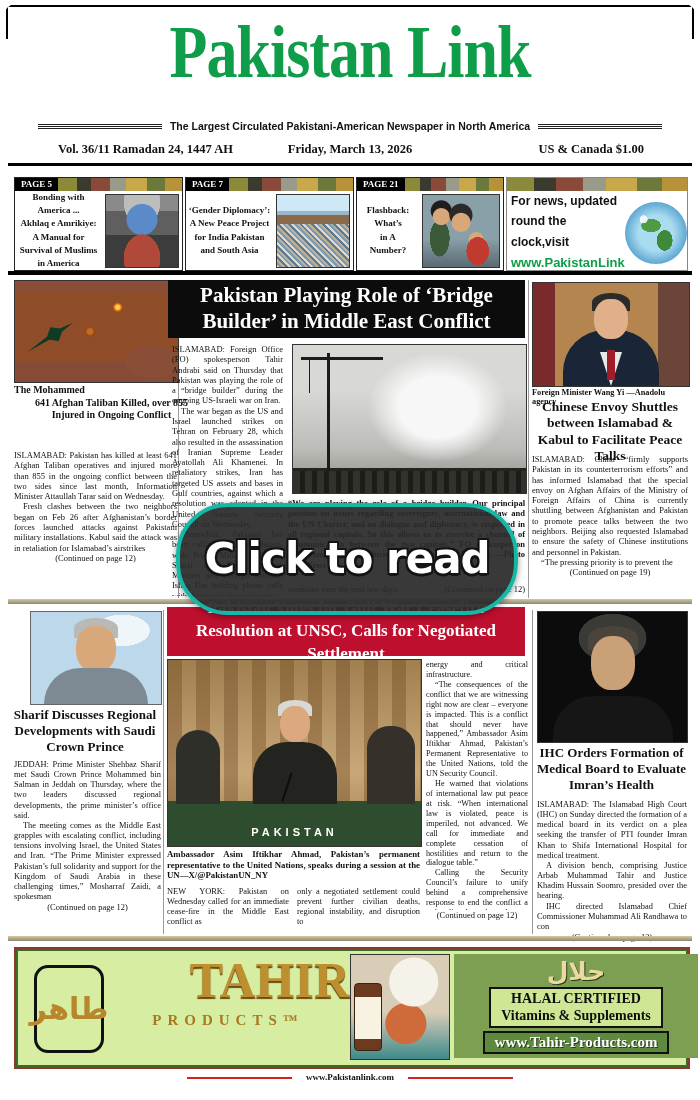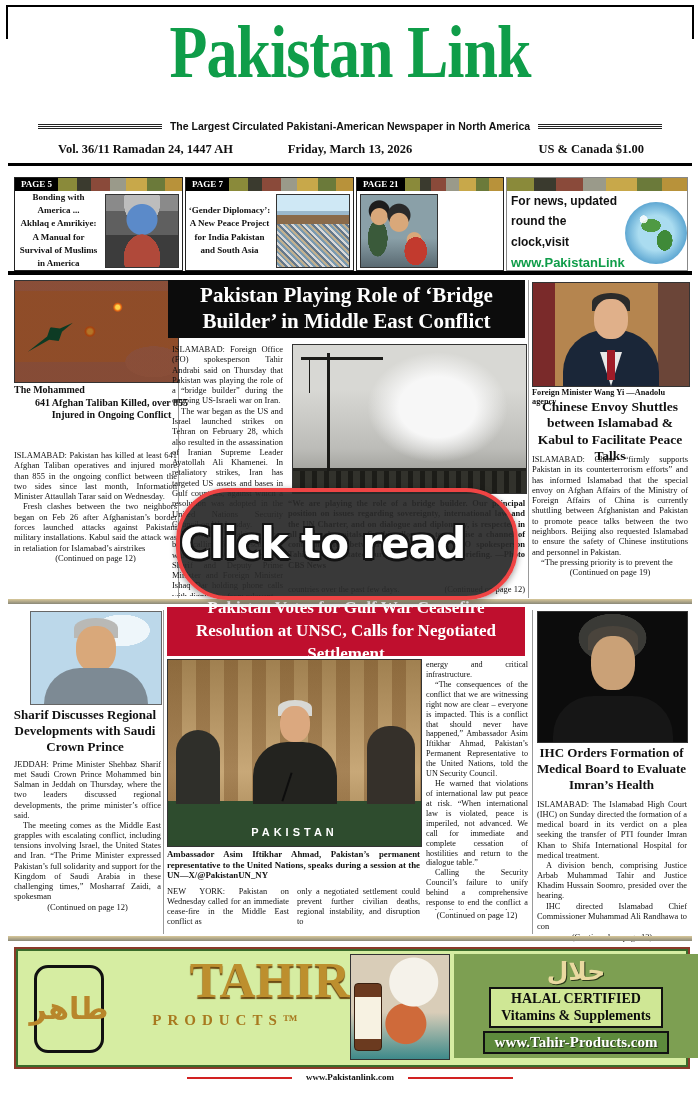--- a/index.html
+++ b/index.html
@@ -1,17 +1,17 @@
 <!DOCTYPE html>
 <html><head>
 <meta charset="utf-8">
 <style>
   html,body{margin:0;padding:0;background:#fff;}
   #page{position:relative;width:700px;height:1100px;background:#fff;overflow:hidden;
-        font-family:"Liberation Serif",serif;color:#111;}
+        font-family:"Liberation Serif",serif;color:#111;border-radius:26px;}
   .abs{position:absolute;}
   
   .top-line{left:6px;right:6px;top:5px;height:2px;background:#000;}
   .tick{top:5px;width:2px;height:34px;background:#000;}
   
   .nameplate{top:16px;left:0;right:0;text-align:center;font-weight:700;font-size:62px;line-height:1.0;
              color:#0f9d49;transform:scaleY(1.18);transform-origin:top center;letter-spacing:-1px;}
   .tagline-row{top:121px;left:38px;right:38px;display:flex;align-items:center;gap:8px;}
   .rule3{flex:1;height:5px;background-image:linear-gradient(#222,#222),linear-gradient(#222,#222),linear-gradient(#222,#222);
          background-size:100% 1px;background-position:0 0,0 2px,0 4px;background-repeat:no-repeat;}
@@ -139,23 +139,23 @@
   .halal-ar{font:700 25px/1 "DejaVu Sans",sans-serif;color:#ead9a0;text-shadow:1px 1px 0 #2a3a1a;}
   .cert-box{border:2px solid #111;background:#cfe795;padding:1px 10px;text-align:center;
             font:700 14px/1.25 "Liberation Serif",serif;color:#0d0d0d;}
   .ad-url{border:2px solid #111;background:#5d8a3c;padding:2px 10px;
           font:700 15px/1 "Liberation Serif",serif;color:#ffffff;text-shadow:1px 1px 0 #2a3a1a;}
   
   .footer{left:0;right:0;top:1073px;display:flex;align-items:center;justify-content:center;gap:14px;}
   .fline{width:105px;height:2px;background:#d22222;}
   .furl{font:700 9px/1 "Liberation Serif",serif;}
   
-  .overlay{left:176px;top:488px;width:334px;height:104px;border-radius:52px;
-           background:rgba(42,42,42,.93);border:4px solid #ef4444;z-index:60;
-           display:flex;align-items:center;box-shadow:0 2px 6px rgba(0,0,0,.4);}
+  .overlay{left:176px;top:503px;width:334px;height:104px;border-radius:52px;
+           background:rgba(42,42,42,.93);border:4px solid #14b8a6;z-index:60;
+           display:flex;align-items:center;justify-content:center;box-shadow:0 2px 6px rgba(0,0,0,.4);}
   .overlay-label{font:800 42px/1 "DejaVu Sans",sans-serif;color:#fff;letter-spacing:-1px;
      text-shadow:-2px -2px 0 #141414,2px -2px 0 #141414,-2px 2px 0 #141414,2px 2px 0 #141414,0 3px 0 #141414;}
 </style>
 </head>
 <body>
 
 <div id="page">
 
   <div class="abs top-line"></div>
   <div class="abs tick" style="left:6px;"></div>
@@ -200,20 +200,24 @@
 and South Asia</div>
       <div class="timg img-valley"></div>
     </div>
   </div>
   <div class="abs tbox" style="left:356px;width:146px;">
     <div class="strip">
         <span class="pagelab">PAGE 21</span>
         <span class="cstrip"></span>
       </div>
     <div class="tbody">
+      <div class="ttext">Flashback:
+What’s
+in A
+Number?</div>
       <div class="timg img-family" style="width:76px;"></div>
     </div>
   </div>
   <div class="abs tbox" style="left:506px;width:180px;border-color:#888;">
     <div class="strip">
         <span class="cstrip"></span>
       </div>
     <div class="promo-body">
       <div class="promo-text">
         <div>For news, updated</div>

